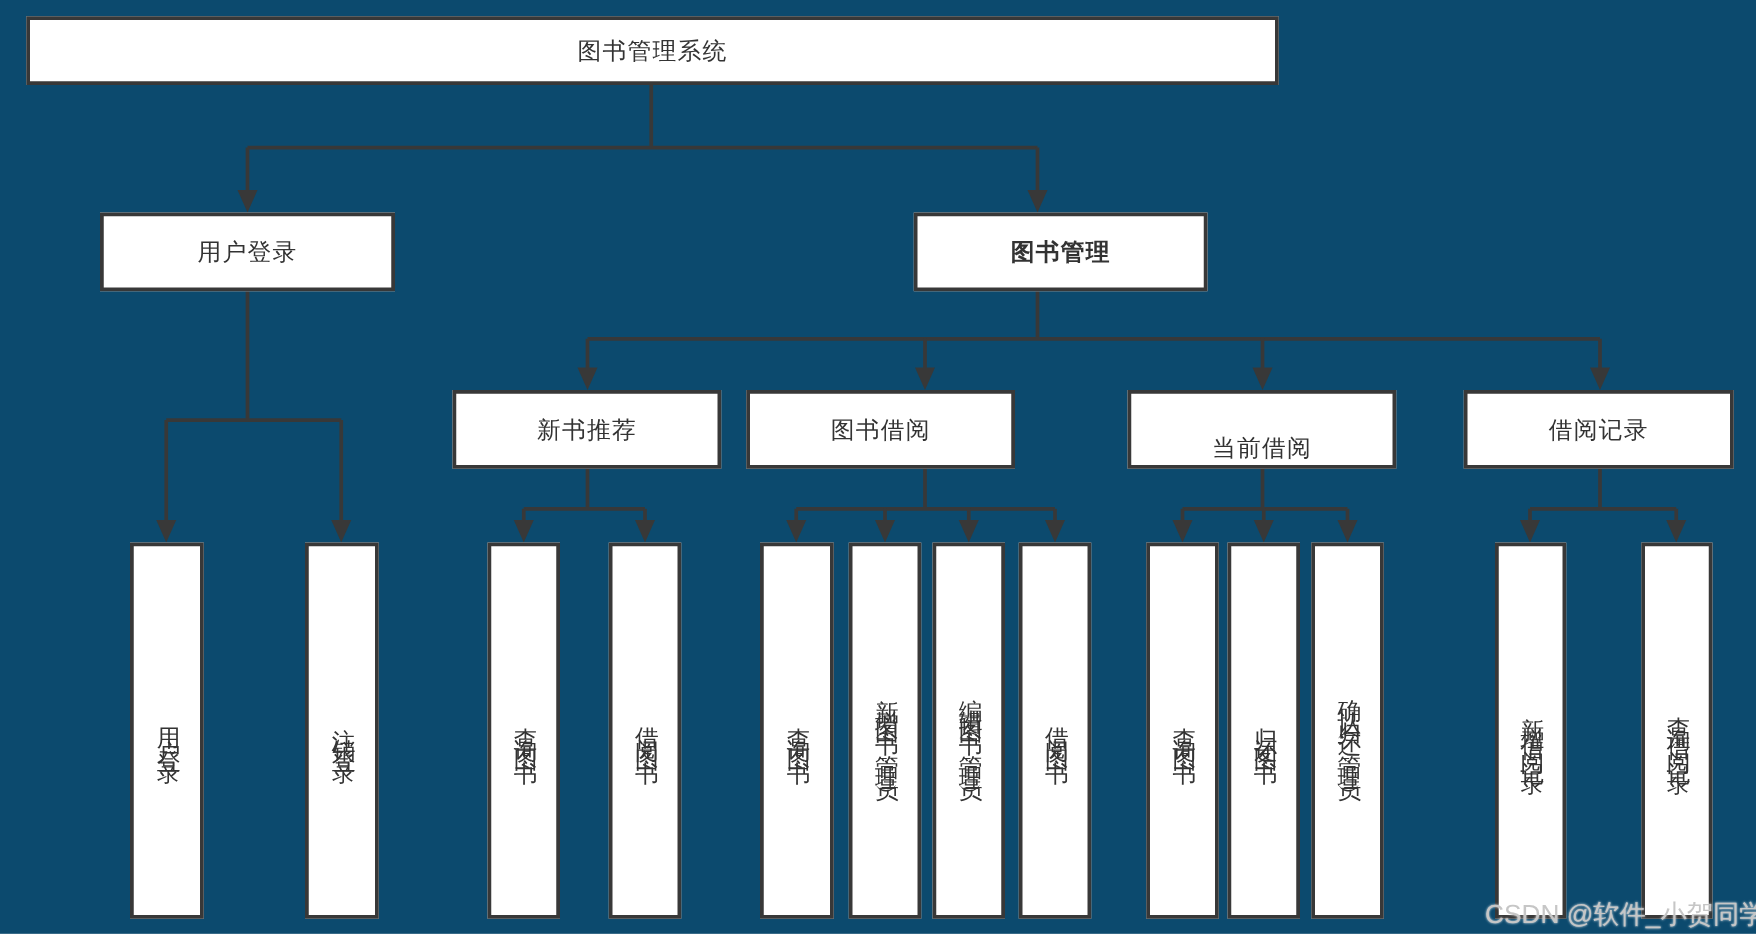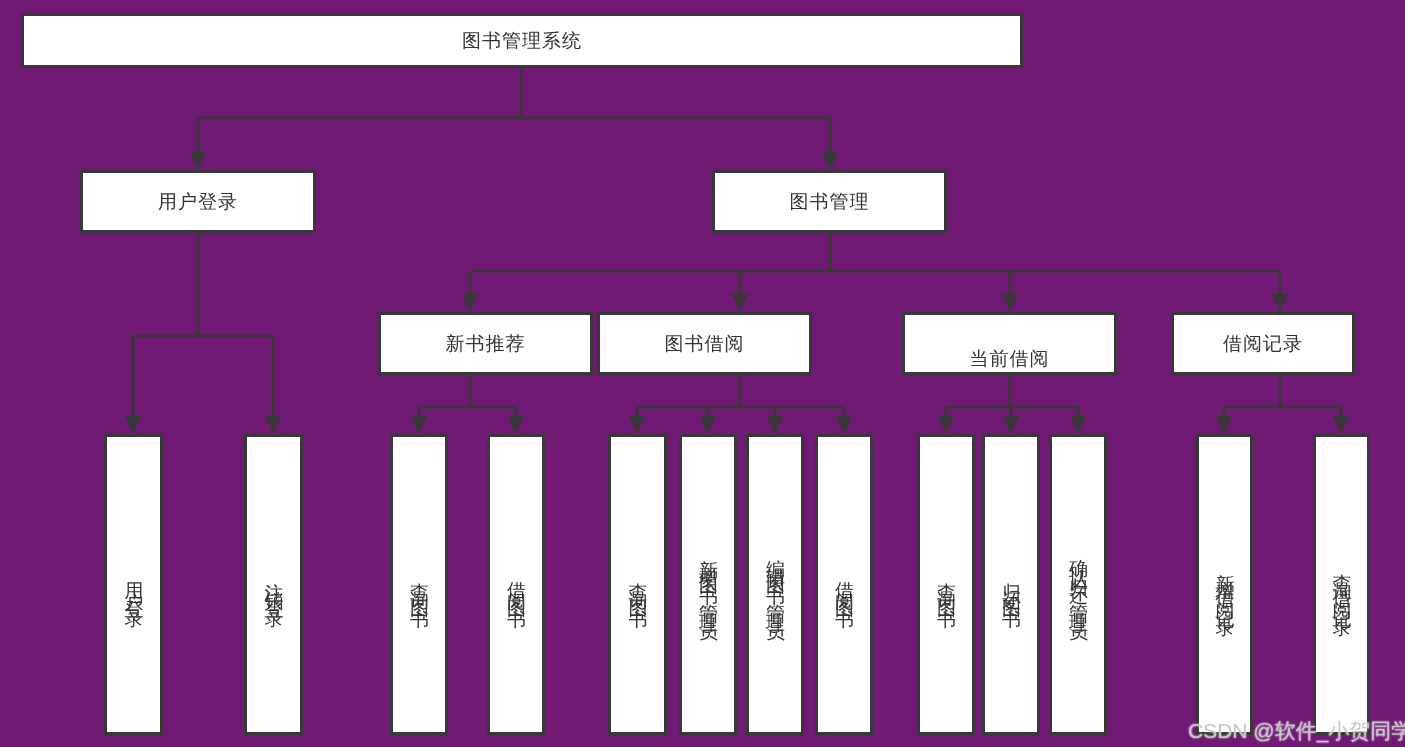--- a/index.html
+++ b/index.html
@@ -1,21 +1,21 @@
 <!DOCTYPE html>
 <html><head>
 <meta charset="utf-8">
 <style>
   html, body { margin: 0; padding: 0; }
   body { background: #ffffff; font-family: "Liberation Sans", sans-serif; }
   .stage {
     position: relative;
     width: 1405px;
     height: 747px;
-    background: #701a75;
+    background: #0c4a6e;
     overflow: hidden;
   }
   .connectors {
     position: absolute;
     left: 0; top: 0;
     width: 1405px; height: 747px;
     z-index: 1;
   }
   .connectors line { stroke: #383838; stroke-width: 3; }
   .connectors polygon { fill: #383838; }
@@ -117,34 +117,34 @@
     <polygon points="1333,416 1349,416 1341,434"></polygon>
   </svg>
 
   <div class="box hbox" style="left:21px; top:13px; width:1002px; height:55px;">
     <span>图书管理系统</span>
   </div>
 
   <div class="box hbox" style="left:80px; top:170px; width:236px; height:63px;">
     <span>用户登录</span>
   </div>
-  <div class="box hbox" style="left:712px; top:170px; width:235px; height:63px;">
+  <div class="box hbox" style="left:731px; top:170px; width:235px; height:63px;font-weight:bold;">
     <span>图书管理</span>
   </div>
 
-  <div class="box hbox" style="left:378px; top:312px; width:215px; height:63px;">
+  <div class="box hbox" style="left:362px; top:312px; width:215px; height:63px;">
     <span>新书推荐</span>
   </div>
   <div class="box hbox" style="left:597px; top:312px; width:215px; height:63px;">
     <span>图书借阅</span>
   </div>
   <div class="box hbox" style="left:902px; top:312px; width:215px; height:63px;align-items:flex-end;">
     <span>当前借阅</span>
   </div>
-  <div class="box hbox" style="left:1171px; top:312px; width:184px; height:63px;">
+  <div class="box hbox" style="left:1171px; top:312px; width:216px; height:63px;">
     <span>借阅记录</span>
   </div>
 
   <div class="box vbox" style="left:104px; top:434px; width:59px; height:301px;">
     <span>用户登录</span>
   </div>
   <div class="box vbox" style="left:244px; top:434px; width:59px; height:301px;">
     <span>注销登录</span>
   </div>
   <div class="box vbox" style="left:390px; top:434px; width:58px; height:301px;">

